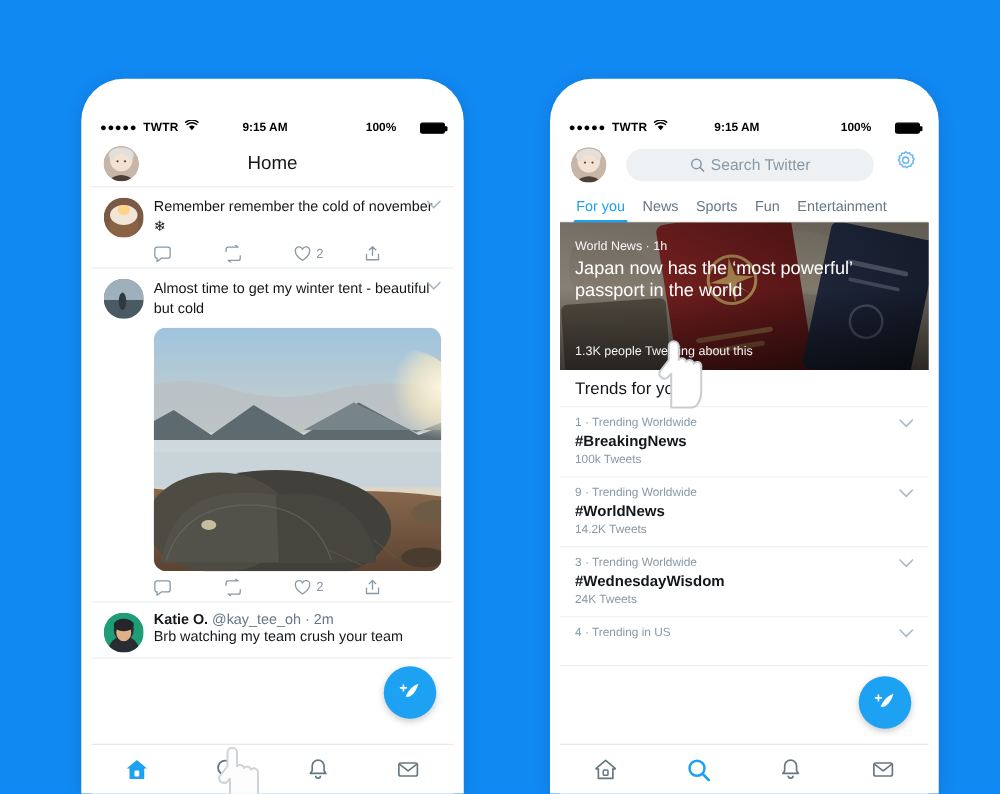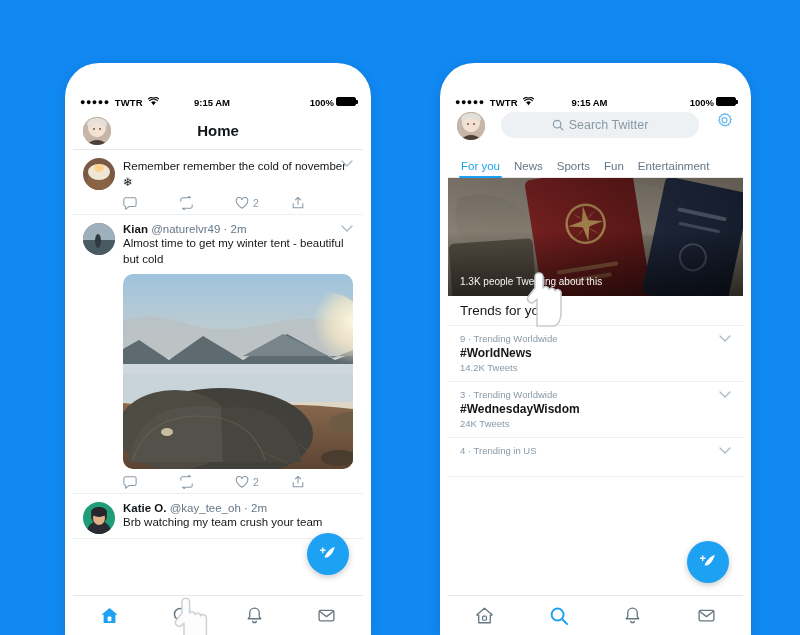--- a/index.html
+++ b/index.html
@@ -32,21 +32,21 @@
     height: 20px; flex: 0 0 20px;
     display: flex; align-items: center;
     font-size: 9.5px; font-weight: bold; color: #000;
     padding: 0 7px;
   }
   .sb-left { display: flex; align-items: center; gap: 2px; }
   .dots { letter-spacing: 0.5px; font-size: 9px; }
   .sb-carrier { margin-left: 3px; letter-spacing: 0.2px; }
   .wifi { margin-left: 3px; font-size: 10px; }
   .sb-time { position: absolute; left: 0; right: 12px; text-align: center; font-size: 9.5px; font-weight: bold; }
-  .sb-right { margin-left: auto; display: flex; gap: 2px; z-index: 2; }
+  .sb-right { margin-left: auto; display: flex; align-items: center; gap: 19px; z-index: 2; }
   .batt {
     width: 20px; height: 9px; border: 1px solid #000; border-radius: 2px;
     background: #000; position: relative;
   }
   .batt::after {
     content: ""; position: absolute; right: -3px; top: 2.5px;
     width: 2px; height: 4px; background: #000; border-radius: 0 1px 1px 0;
   }
 
   
@@ -56,21 +56,21 @@
     background: #fff;
   }
   .avatar {
     width: 28px; height: 28px; border-radius: 50%;
     background: #b9a79a; overflow: hidden; flex: 0 0 28px;
     position: relative;
   }
   .av-face { position:absolute; inset:0; }
   .home-title {
     position: absolute; left: 0; right: 0; text-align: center;
-    font-size: 15px; color: #14171a; font-weight: 700;
+    font-size: 15px; color: #14171a; font-weight: 400;
   }
 
   
   .feed { flex: 1; overflow: hidden; position: relative; background: #fff; }
   .tweet {
     display: flex; padding: 8px 10px 4px 10px;
     border-bottom: 1px solid #eceef0; position: relative;
   }
   .t-av {
     width: 32px; height: 32px; border-radius: 50%; flex: 0 0 32px;
@@ -107,21 +107,21 @@
 
   
   .bottomnav {
     flex: 0 0 40px; display: flex; align-items: center;
     border-top: 1px solid #e8e8e8; background: #fff; position: relative; z-index: 4;
   }
   .nav-item { flex: 1; display: flex; align-items: center; justify-content: center; }
 
   
   .search-header {
-    flex: 0 0 40px; display: flex; gap: 16px;
+    flex: 0 0 40px; display: flex; align-items: center; gap: 16px;
     padding: 0 9px; background: #fff;
   }
   .searchbox {
     flex: 1; height: 26px; border-radius: 14px; background: #eef1f3;
     display: flex; align-items: center; justify-content: center; gap: 5px;
     color: #8899a6; font-size: 12.5px;
   }
   .tabs {
     flex: 0 0 26px; display: flex; align-items: flex-end; gap: 0;
     border-bottom: 1px solid #e8e8e8; padding: 0 6px; background: #fff;
@@ -261,25 +261,20 @@
         <div class="tweet">
           <div class="t-av">
             <svg viewBox="0 0 32 32">
                 <rect width="32" height="32" fill="#6f7f8c"></rect>
                 <rect y="0" width="32" height="17" fill="#9fb0bd"></rect>
                 <rect y="17" width="32" height="15" fill="#4a5a63"></rect>
                 <ellipse cx="15" cy="18" rx="3" ry="7" fill="#2f3a40"></ellipse>
               </svg>
           </div>
           <div class="t-body">
-            <div class="t-meta">
-              <span class="t-name">Kian</span>
-              <span class="t-handle">@naturelvr49</span>
-              <span class="t-time"> · </span><span class="t-time">2m</span>
-            </div>
             <div class="t-text">Almost time to get my winter tent - beautiful but cold</div>
             <div class="t-img">
               <svg viewBox="0 0 270 195" preserveAspectRatio="xMidYMid slice" style="width:100%;height:100%;display:block">
                 <defs>
                   <linearGradient id="sky" x1="0" y1="0" x2="0" y2="1">
                     <stop offset="0%" stop-color="#9fc4de"></stop>
                       <stop offset="55%" stop-color="#d8d2c4"></stop>
                       <stop offset="100%" stop-color="#f2e3c9"></stop>
                   </linearGradient>
                   <radialGradient id="sun" cx="0.82" cy="0.33" r="0.45">
@@ -498,26 +493,40 @@
             <rect x="206" y="6" width="86" height="120" rx="6" fill="url(#pp2)"></rect>
             <rect x="224" y="34" width="50" height="4" rx="2" fill="#7c8196" opacity="0.7"></rect>
             <rect x="228" y="48" width="42" height="3" rx="1.5" fill="#7c8196" opacity="0.55"></rect>
             <circle cx="249" cy="80" r="13" fill="none" stroke="#7c8196" stroke-width="2" opacity="0.6"></circle>
           </g>
           <g transform="rotate(-4 60 84)">
             <rect x="2" y="62" width="84" height="64" rx="5" fill="#5d5548" opacity="0.85"></rect>
           </g>
         </svg>
         <div class="news-shade"></div>
+        <div class="news-txt">
+          <div class="news-kicker">World News · 1h</div>
+          <div class="news-title">Japan now has the ‘most powerful’ passport in the world</div>
+        </div>
         <div class="news-foot">1.3K people Tweeting about this</div>
       </div>
 
       <div class="trends-head">Trends for you</div>
 
       <div class="feed">
+        <div class="trend">
+          <div class="tr-rank">1 · Trending Worldwide</div>
+          <div class="tr-tag">#BreakingNews</div>
+          <div class="tr-count">100k Tweets</div>
+          <div class="tr-chev">
+            <svg width="12" height="8" viewBox="0 0 12 8">
+                <path d="M1 1l5 5 5-5" stroke="#aab8c2" stroke-width="1.3" fill="none" stroke-linecap="round"></path>
+              </svg>
+          </div>
+        </div>
         <div class="trend">
           <div class="tr-rank">9 · Trending Worldwide</div>
           <div class="tr-tag">#WorldNews</div>
           <div class="tr-count">14.2K Tweets</div>
           <div class="tr-chev">
             <svg width="12" height="8" viewBox="0 0 12 8">
                 <path d="M1 1l5 5 5-5" stroke="#aab8c2" stroke-width="1.3" fill="none" stroke-linecap="round"></path>
               </svg>
           </div>
         </div>

